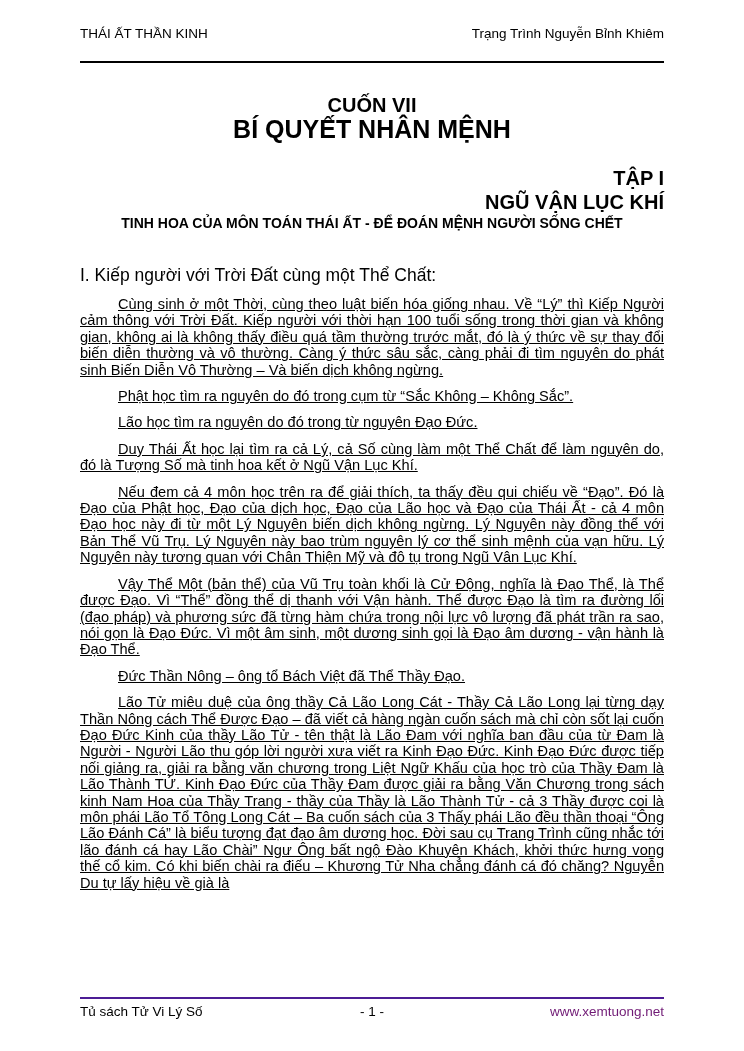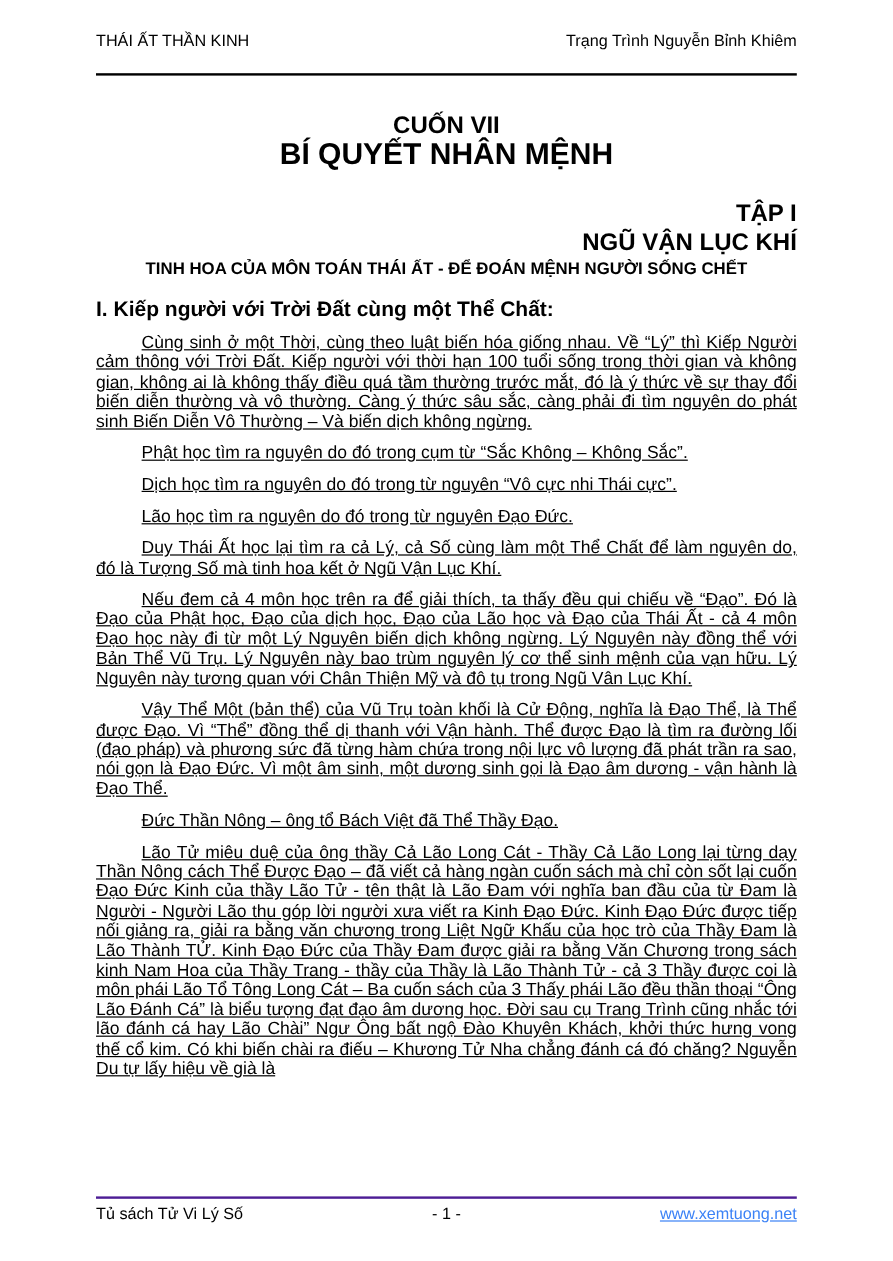--- a/index.html
+++ b/index.html
@@ -41,22 +41,22 @@
     font-size:20px;
     line-height:24px;
   }
   .tagline {
     text-align:center;
     font-weight:bold;
     font-size:14px;
     line-height:18px;
   }
   .section-heading {
-    margin-top:15px;
-    font-weight:bold;
+    margin-top:33px;
+    font-weight:normal;
     font-size:17.5px;
   }
   
   .body-text { margin-top:6px;text-decoration:underline; }
   .body-text p {
     font-size:14.6px;
     line-height:16.4px;
     text-align:justify;
     text-indent:38px;
     margin:10px 0;
@@ -68,21 +68,21 @@
     border-top:2px solid #4c1d95;
     padding-top:5px;
   }
   .footer-row {
     display:flex;
     font-size:13.5px;
   }
   .footer-row .f-left  { flex:1; text-align:left; }
   .footer-row .f-center{ flex:1; text-align:center; }
   .footer-row .f-right { flex:1; text-align:right; }
-  .footer-link { text-decoration:underline; color:#3b82f6; cursor:pointer; }
+  .footer-link { color:#701a75; cursor:pointer; }
 </style>
 </head>
 <body>
 
 <div class="page">
 
   <div class="running-header">
     <span>THÁI ẤT THẦN KINH</span>
     <span>Trạng Trình Nguyễn Bỉnh Khiêm</span>
   </div>
@@ -97,21 +97,20 @@
     <div>NGŨ VẬN LỤC KHÍ</div>
   </div>
 
   <div class="tagline">TINH HOA CỦA MÔN TOÁN THÁI ẤT - ĐỂ ĐOÁN MỆNH NGƯỜI SỐNG CHẾT</div>
 
   <div class="section-heading">I. Kiếp người với Trời Đất cùng một Thể Chất:</div>
 
   <div class="body-text">
     <p>Cùng sinh ở một Thời, cùng theo luật biến hóa giống nhau. Về “Lý” thì Kiếp Người cảm thông với Trời Đất. Kiếp người với thời hạn 100 tuổi sống trong thời gian và không gian, không ai là không thấy điều quá tầm thường trước mắt, đó là ý thức về sự thay đổi biến diễn thường và vô thường. Càng ý thức sâu sắc, càng phải đi tìm nguyên do phát sinh Biến Diễn Vô Thường – Và biến dịch không ngừng.</p>
     <p>Phật học tìm ra nguyên do đó trong cụm từ “Sắc Không – Không Sắc”.</p>
-    <p>Dịch học tìm ra nguyên do đó trong từ nguyên “Vô cực nhi Thái cực”.</p>
     <p>Lão học tìm ra nguyên do đó trong từ nguyên Đạo Đức.</p>
     <p>Duy Thái Ất học lại tìm ra cả Lý, cả Số cùng làm một Thể Chất để làm nguyên do, đó là Tượng Số mà tinh hoa kết ở Ngũ Vận Lục Khí.</p>
     <p>Nếu đem cả 4 môn học trên ra để giải thích, ta thấy đều qui chiếu về “Đạo”. Đó là Đạo của Phật học, Đạo của dịch học, Đạo của Lão học và Đạo của Thái Ất - cả 4 môn Đạo học này đi từ một Lý Nguyên biến dịch không ngừng. Lý Nguyên này đồng thể với Bản Thể Vũ Trụ. Lý Nguyên này bao trùm nguyên lý cơ thể sinh mệnh của vạn hữu. Lý Nguyên này tương quan với Chân Thiện Mỹ và đô tụ trong Ngũ Vân Lục Khí.</p>
     <p>Vậy Thể Một (bản thể) của Vũ Trụ toàn khối là Cử Động, nghĩa là Đạo Thể, là Thể được Đạo. Vì “Thể” đồng thể dị thanh với Vận hành. Thể được Đạo là tìm ra đường lối (đạo pháp) và phương sức đã từng hàm chứa trong nội lực vô lượng đã phát trần ra sao, nói gọn là Đạo Đức. Vì một âm sinh, một dương sinh gọi là Đạo âm dương - vận hành là Đạo Thể.</p>
     <p>Đức Thần Nông – ông tổ Bách Việt đã Thể Thầy Đạo.</p>
     <p>Lão Tử miêu duệ của ông thầy Cả Lão Long Cát - Thầy Cả Lão Long lại từng dạy Thần Nông cách Thể Được Đạo – đã viết cả hàng ngàn cuốn sách mà chỉ còn sốt lại cuốn Đạo Đức Kinh của thầy Lão Tử - tên thật là Lão Đam với nghĩa ban đầu của từ Đam là Người - Người Lão thu góp lời người xưa viết ra Kinh Đạo Đức. Kinh Đạo Đức được tiếp nối giảng ra, giải ra bằng văn chương trong Liệt Ngữ Khấu của học trò của Thầy Đam là Lão Thành TỬ. Kinh Đạo Đức của Thầy Đam được giải ra bằng Văn Chương trong sách kinh Nam Hoa của Thầy Trang - thầy của Thầy là Lão Thành Tử - cả 3 Thầy được coi là môn phái Lão Tổ Tông Long Cát – Ba cuốn sách của 3 Thấy phái Lão đều thần thoại “Ông Lão Đánh Cá” là biểu tượng đạt đạo âm dương học. Đời sau cụ Trang Trình cũng nhắc tới lão đánh cá hay Lão Chài” Ngư Ông bất ngộ Đào Khuyên Khách, khởi thức hưng vong thế cổ kim. Có khi biến chài ra điếu – Khương Tử Nha chẳng đánh cá đó chăng? Nguyễn Du tự lấy hiệu về già là</p>
   </div>
 
   <div class="page-footer">
     <div class="footer-row">

